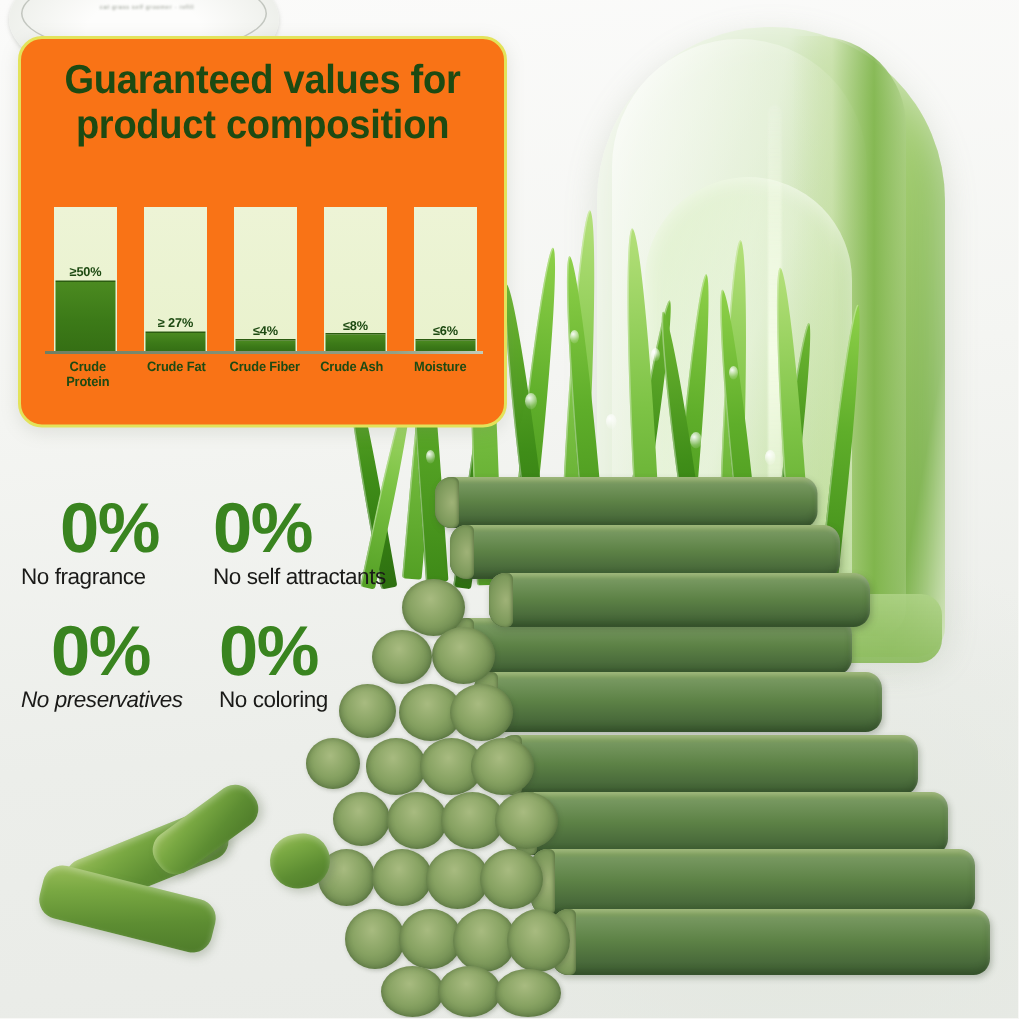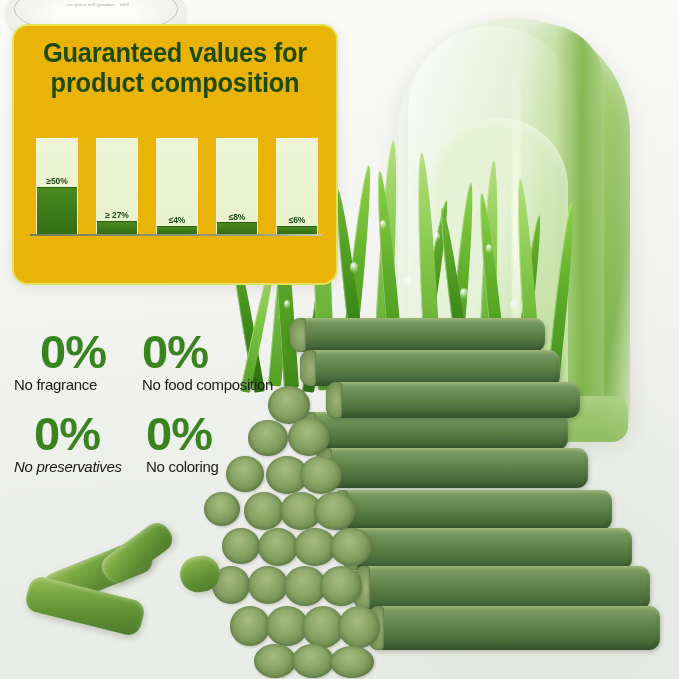--- a/index.html
+++ b/index.html
@@ -144,21 +144,21 @@
     position: absolute;
     border-radius: 13px;
     background: linear-gradient(165deg,#9dc05c 0%, #79a842 30%, #5d8d32 65%, #4d7a29 100%);
     box-shadow: inset 0 2px 4px rgba(255,255,255,.3), 2px 3px 6px rgba(120,135,110,.35);
   }
 
   
   .card {
     position: absolute; left: 12px; top: 24px;
     width: 322px; height: 257px;
-    background: #eab308;
+    background: #f97316;
     border: 2px solid #e3e35a;
     border-radius: 16px;
     box-shadow: 0 3px 12px rgba(120,130,110,.18);
     overflow: hidden;
   }
   .card-inner { position: relative; width: 100%; height: 100%; }
   .card-title {
     position: absolute; left: 0; right: 0; top: 12px;
     text-align: center;
     color: #1d4a12;
@@ -376,32 +376,39 @@
           </div>
           <div class="col">
             <div class="track"></div>
             <div class="fill" style="height:7%"></div>
             <div class="vlabel" style="bottom:9%">≤6%</div>
           </div>
         </div>
 
         <div class="axis"></div>
 
+        <div class="cats">
+          <div class="cat">Crude Protein</div>
+          <div class="cat">Crude Fat</div>
+          <div class="cat">Crude Fiber</div>
+          <div class="cat">Crude Ash</div>
+          <div class="cat">Moisture</div>
+        </div>
       </div>
     </div>
   </div>
 
   <div class="claims">
     <div class="claim c1">
       <div class="claim-pct">0%</div>
       <div class="claim-txt">No fragrance</div>
     </div>
     <div class="claim c2">
       <div class="claim-pct">0%</div>
-      <div class="claim-txt">No food composition</div>
+      <div class="claim-txt">No self attractants</div>
     </div>
     <div class="claim c3">
       <div class="claim-pct">0%</div>
       <div class="claim-txt">No preservatives</div>
     </div>
     <div class="claim c4">
       <div class="claim-pct">0%</div>
       <div class="claim-txt">No coloring</div>
     </div>
   </div>

